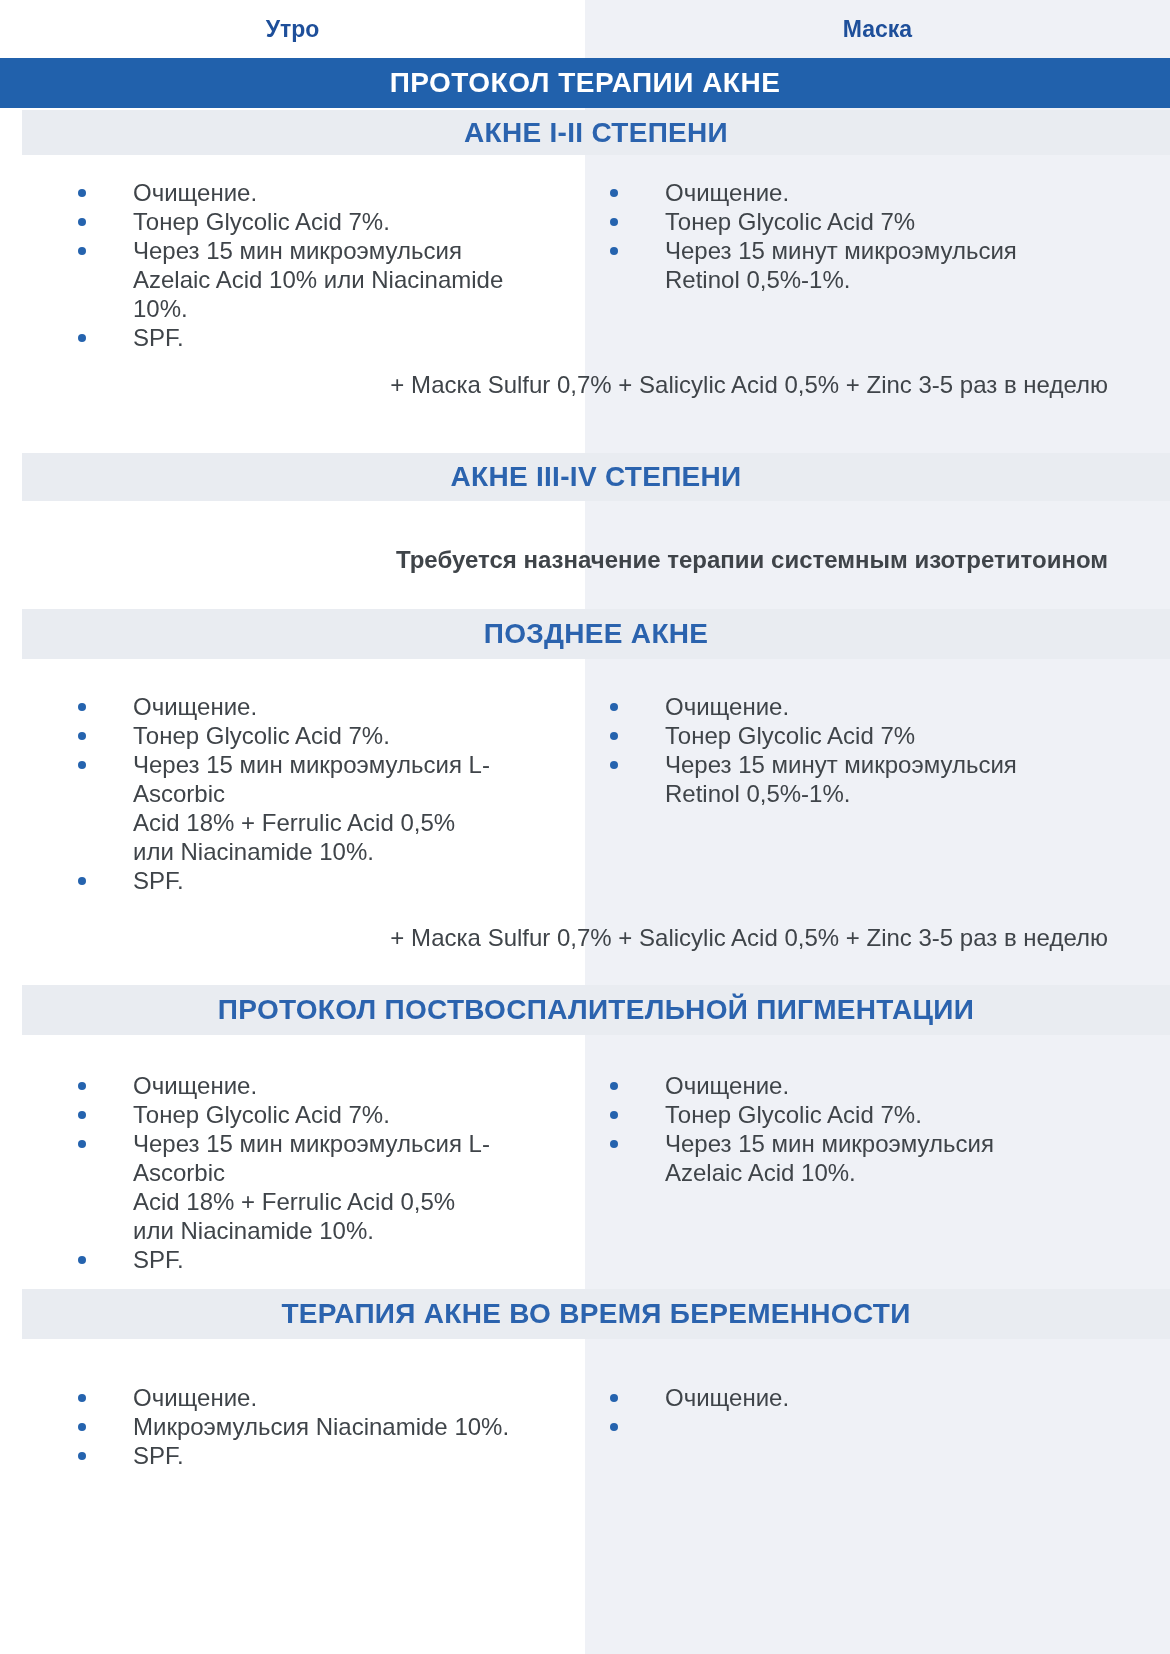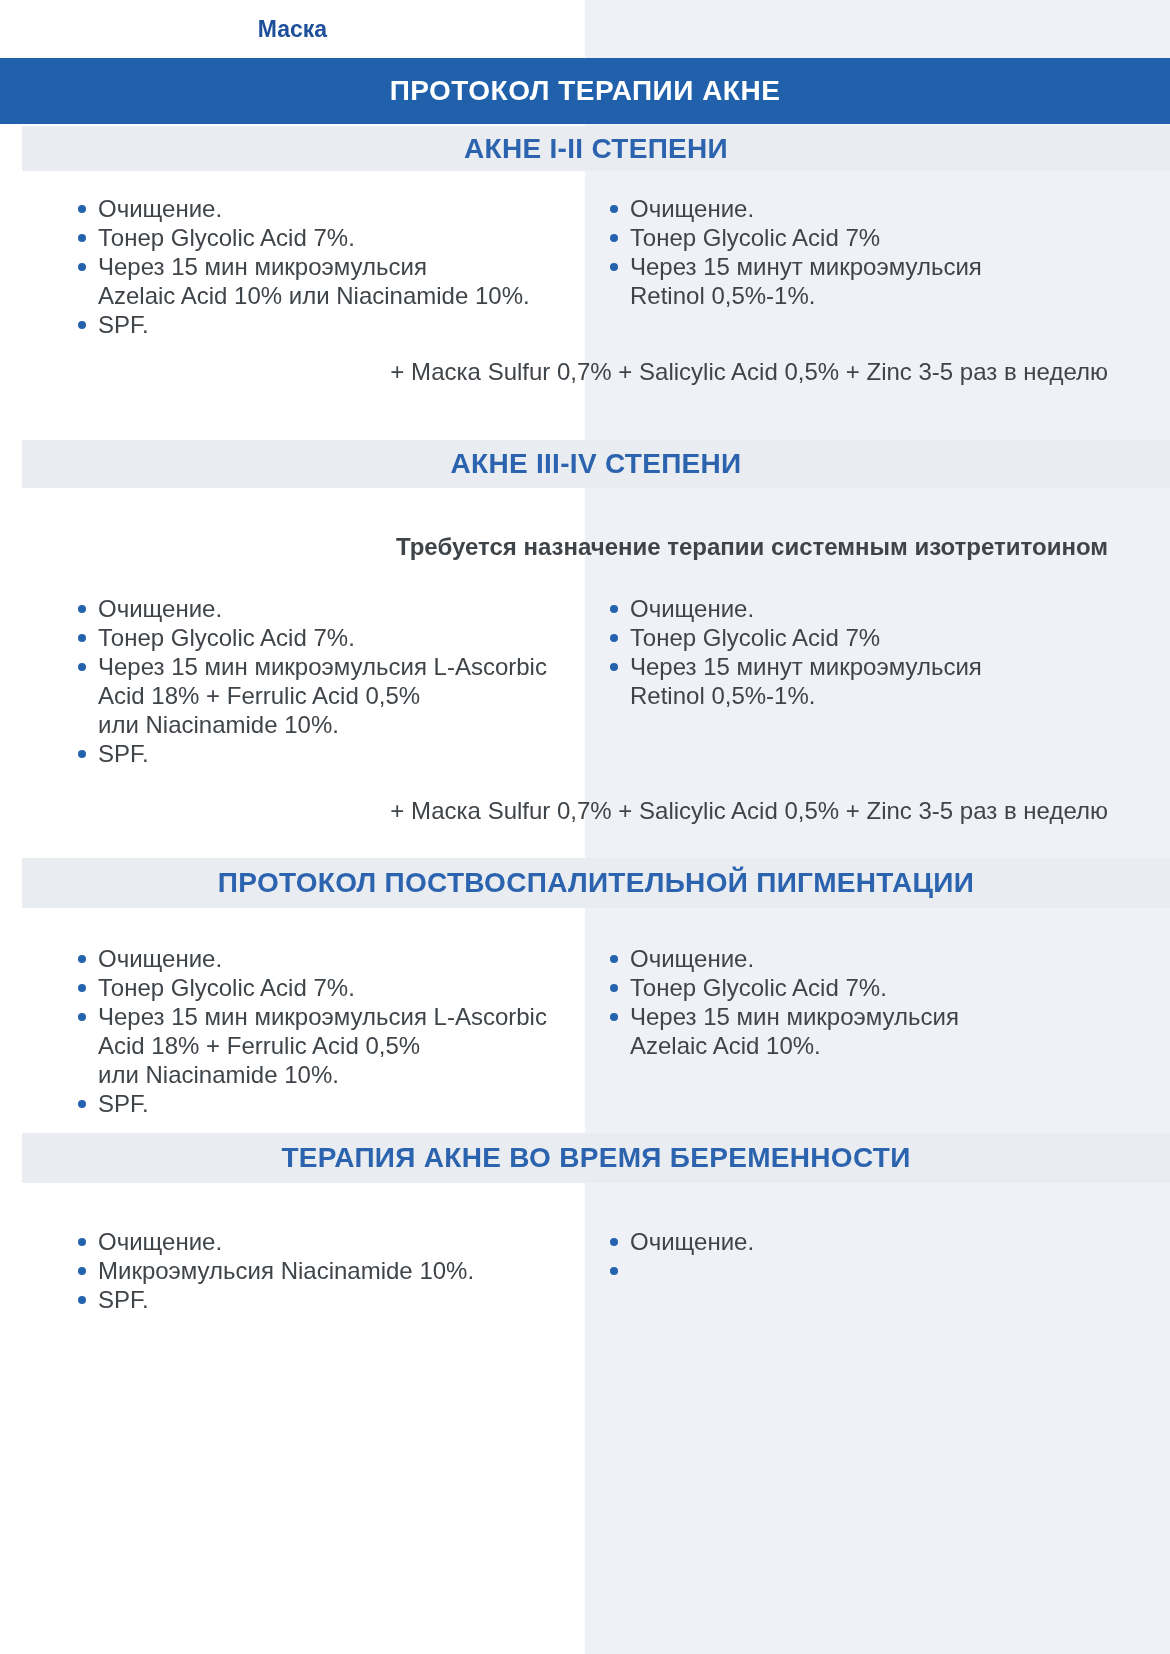--- a/index.html
+++ b/index.html
@@ -26,21 +26,21 @@
   }
   .content{position:relative;z-index:1;}
   
   .header-row{display:flex;height:58px;}
   .header-cell{
     flex:0 0 585px;display:flex;align-items:center;justify-content:center;
     color:var(--label-blue);font-weight:bold;font-size:23px;
   }
   
   .banner{
-    height:66px;background:var(--banner-blue);
+    height:50px;background:var(--banner-blue);
     display:flex;align-items:center;justify-content:center;
   }
   .banner-title{
     color:#ffffff;font-weight:bold;font-size:28px;letter-spacing:.5px;
   }
   
   .band{
     background:var(--band-bg);
     display:flex;align-items:center;justify-content:center;
     height:48px;
@@ -48,21 +48,21 @@
   }
   .band-title{
     color:var(--heading-blue);font-weight:bold;font-size:28px;letter-spacing:.3px;
     text-align:center;
   }
   
   .cols{display:flex;align-items:flex-start;}
   .col{flex:0 0 585px;}
   .col.morning{padding-left:78px;padding-right:30px;}
   .col.evening{padding-left:25px;padding-right:30px;}
-  .item{display:flex;align-items:flex-start;}
+  .item{display:flex;align-items:flex-start;gap:35px;}
   .bullet-dot{
     flex:0 0 8px;width:8px;height:8px;border-radius:50%;
     background:var(--bullet-blue);margin:11px 12px 0 0;
   }
   .item-text{
     color:var(--text);font-size:24px;line-height:29px;white-space:pre-line;
   }
   
   .note{
     color:var(--text);font-size:24px;line-height:29px;
@@ -83,20 +83,21 @@
   .section:nth-of-type(5) .cols{padding-top:44px;}
 </style>
 </head>
 <body>
 
 <div id="page">
   <div class="evening-bg"></div>
   <div class="content">
 
     <div class="header-row">
+      <div class="header-cell">Утро</div>
       <div class="header-cell">Маска</div>
     </div>
 
     <div class="banner">
       <div class="banner-title">ПРОТОКОЛ ТЕРАПИИ АКНЕ</div>
     </div>
 
     <div id="sections">
         <section class="section">
           <div class="band">
@@ -140,20 +141,23 @@
           </div>
           <div class="note">+ Маска Sulfur 0,7% + Salicylic Acid 0,5% + Zinc 3-5 раз в неделю</div>
         </section>
         <section class="section">
           <div class="band">
             <div class="band-title">АКНЕ III-IV СТЕПЕНИ</div>
           </div>
           <div class="note">Требуется назначение терапии системным изотретитоином</div>
         </section>
         <section class="section">
+          <div class="band">
+            <div class="band-title">ПОЗДНЕЕ АКНЕ</div>
+          </div>
           <div class="cols">
             <div class="col morning">
               <div class="item">
                 <span class="bullet-dot"></span>
                 <div class="item-text">Очищение.</div>
               </div>
               <div class="item">
                 <span class="bullet-dot"></span>
                 <div class="item-text">Тонер Glycolic Acid 7%.</div>
               </div>

